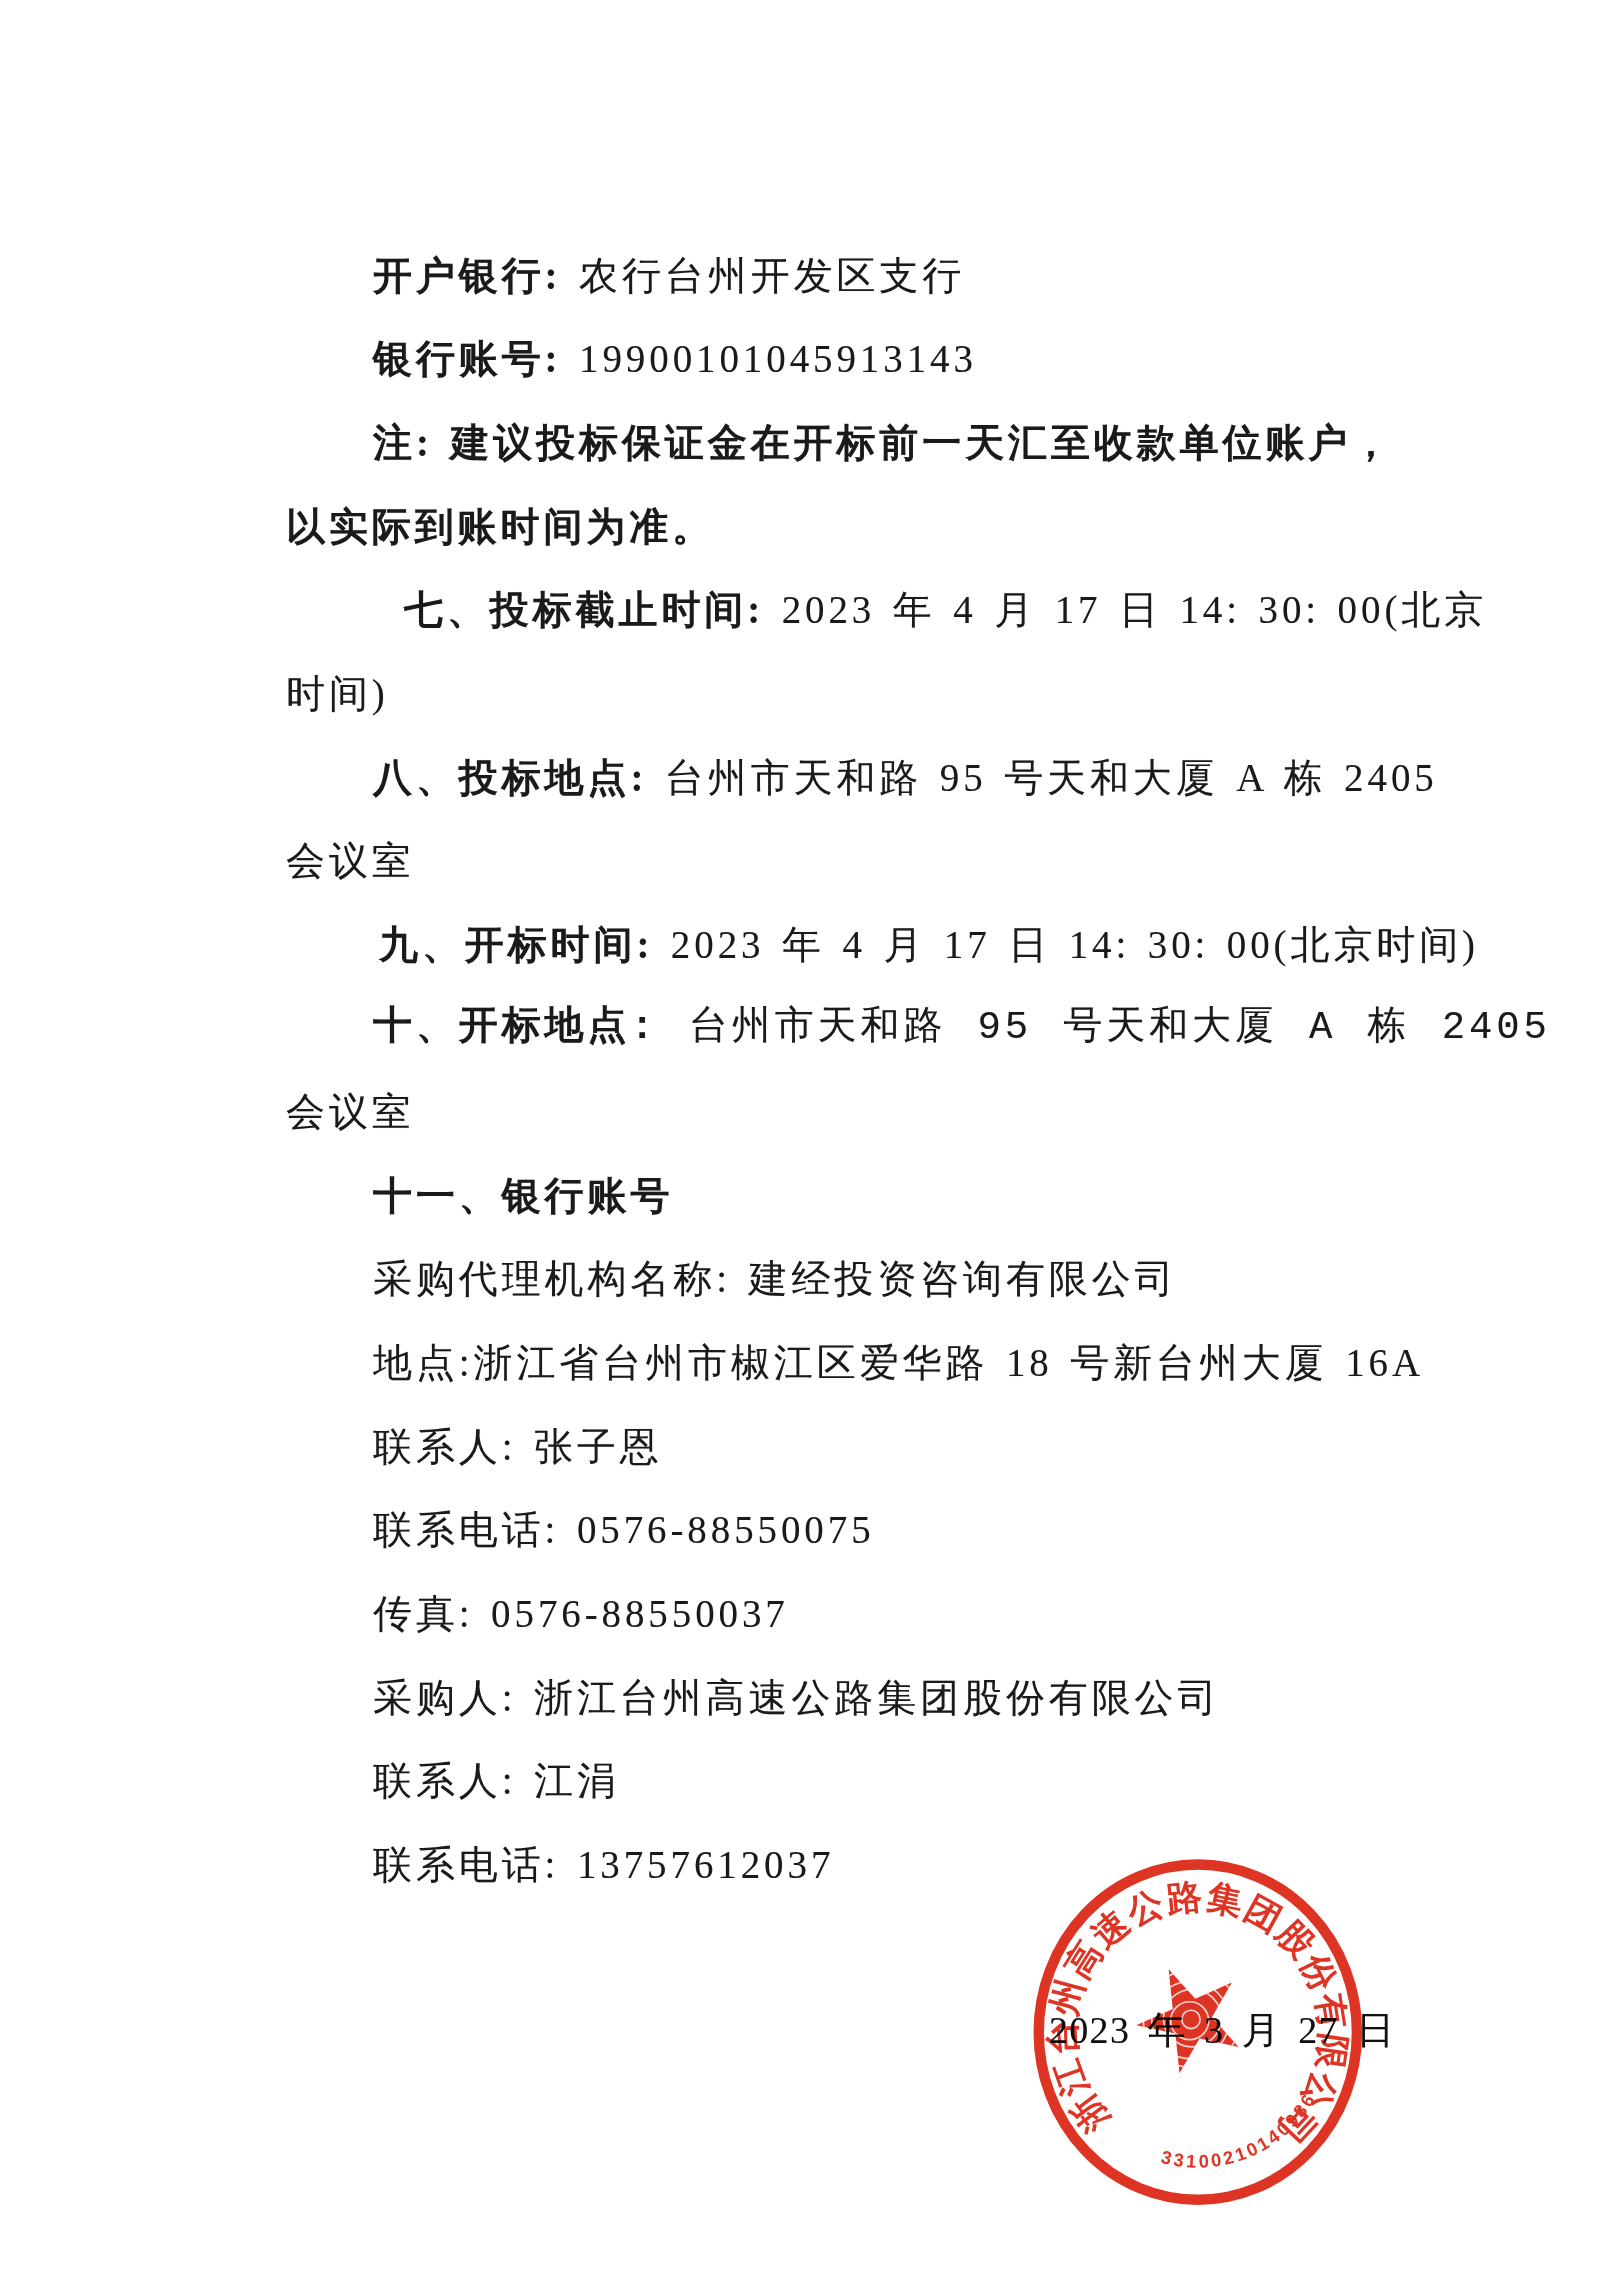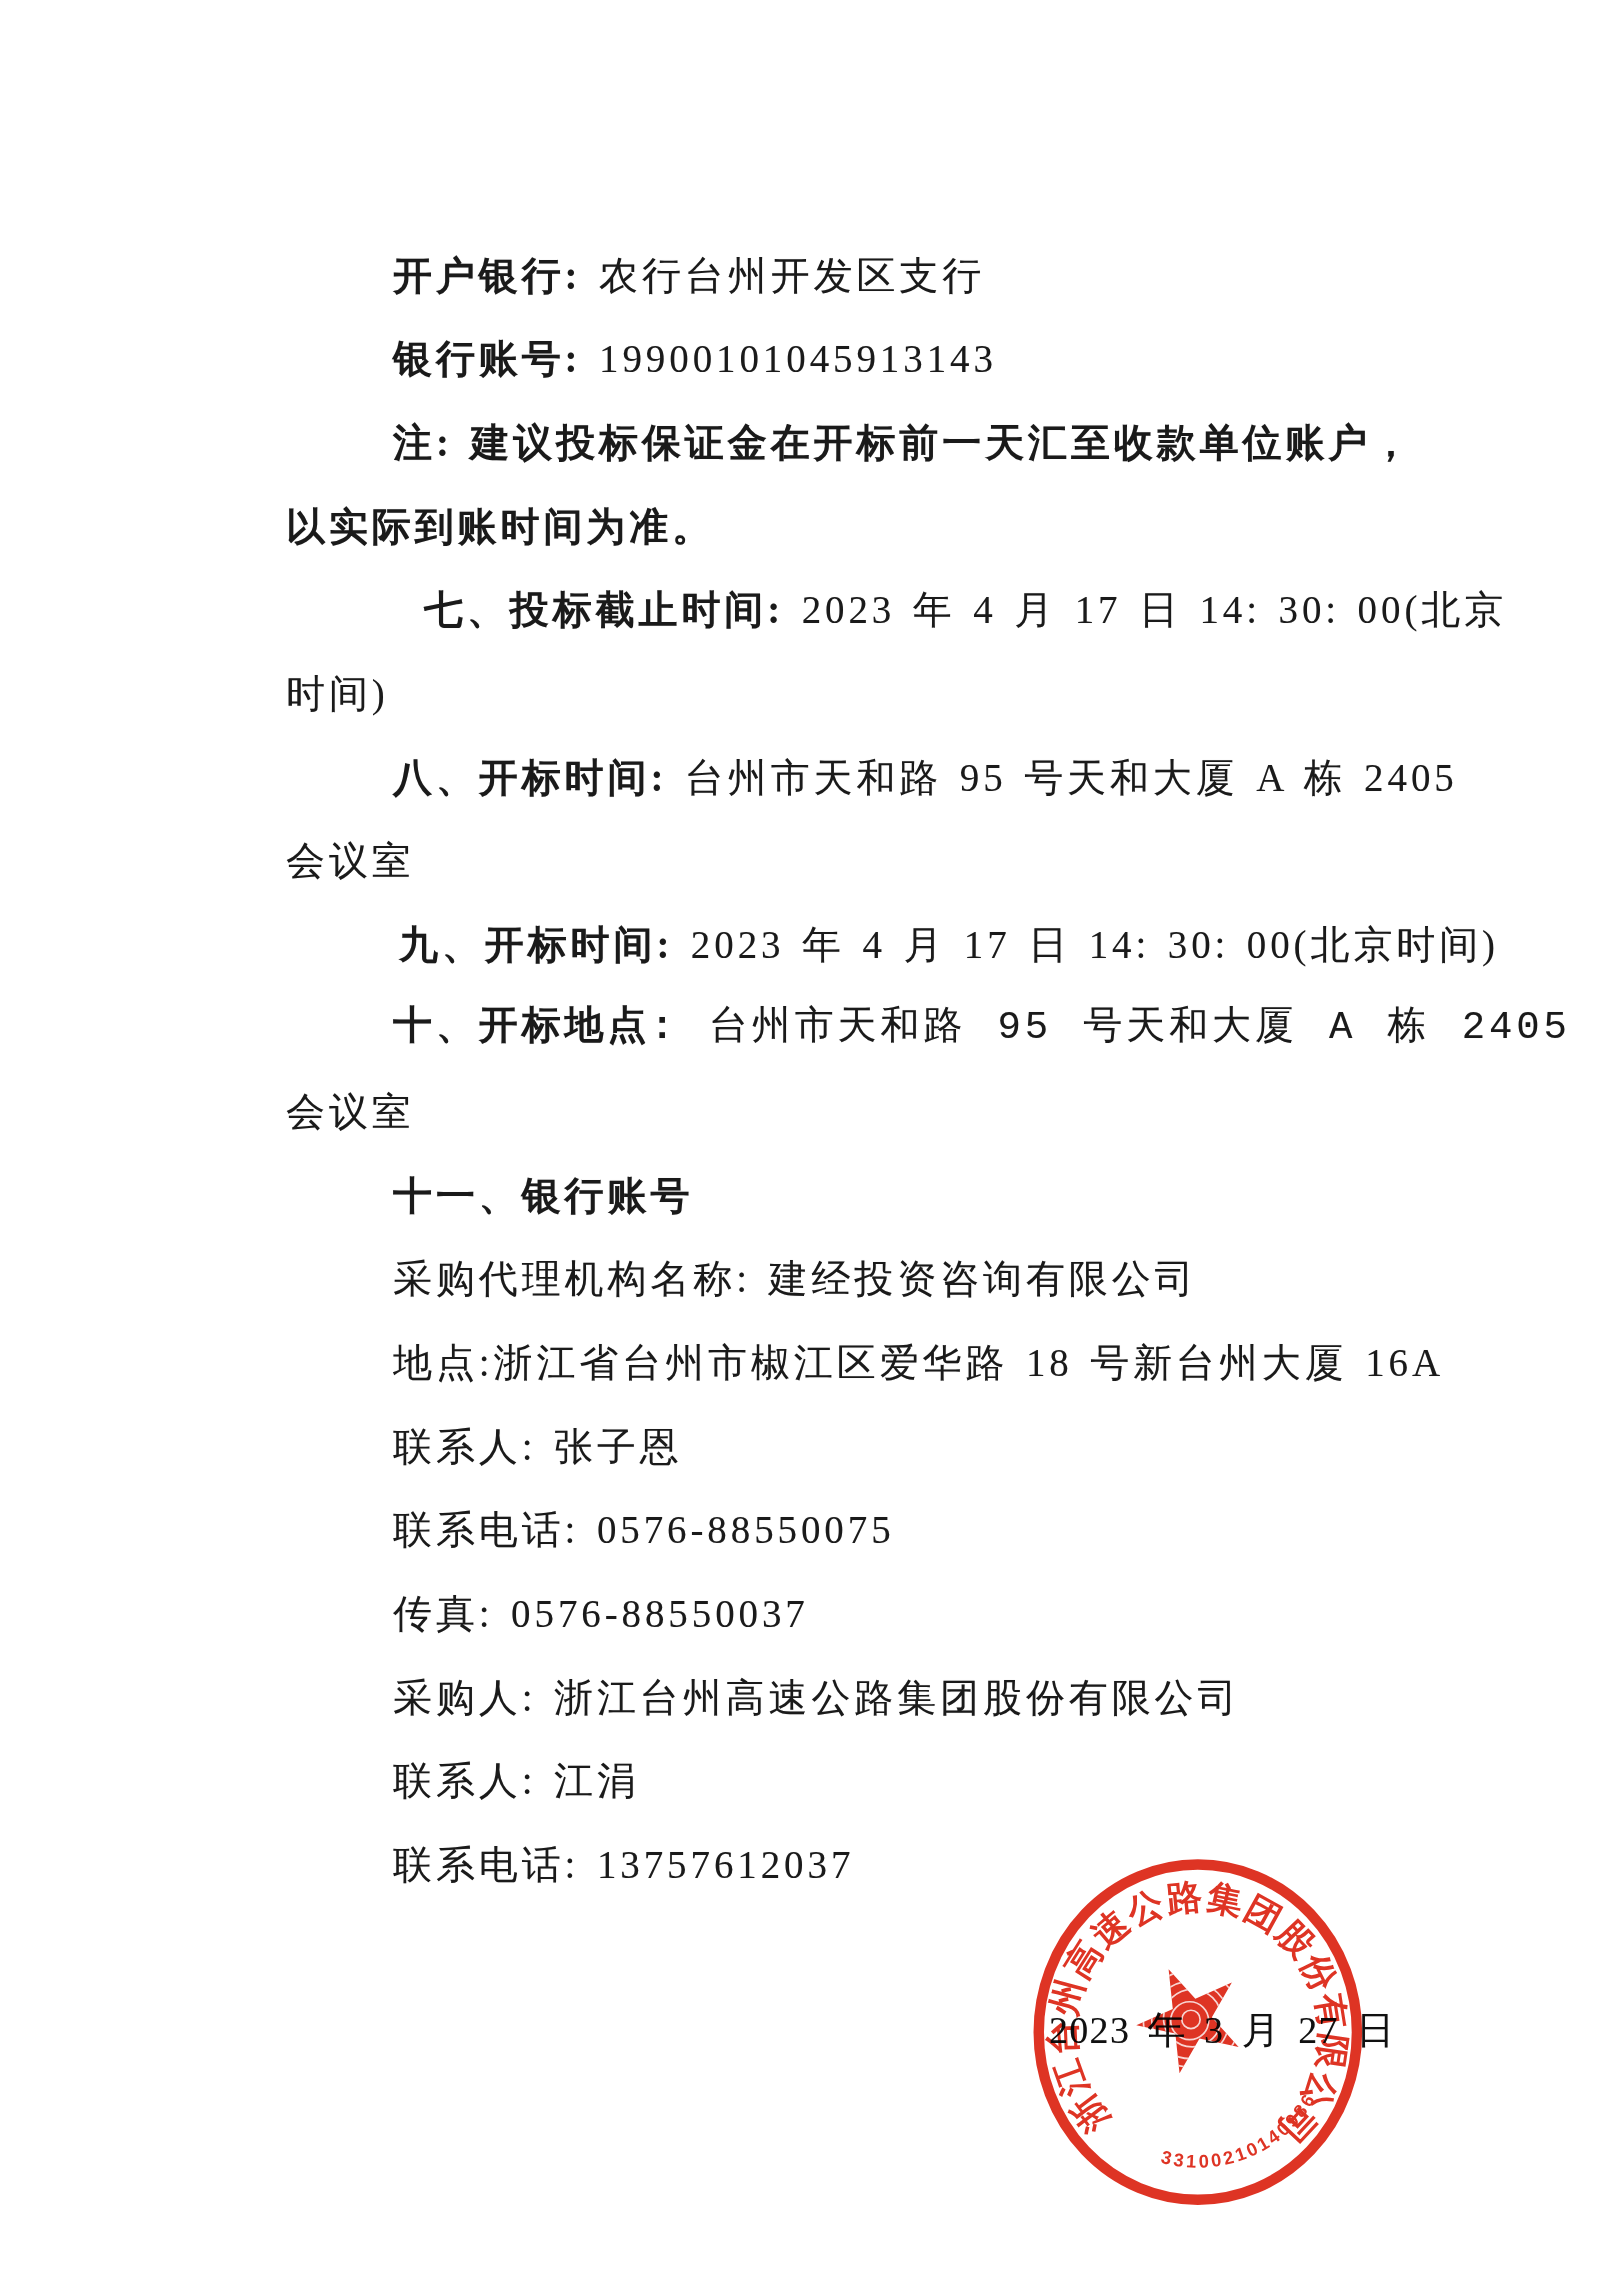--- a/index.html
+++ b/index.html
@@ -1,19 +1,19 @@
 <!DOCTYPE html>
 <html style="--stamp-red: #dd2b1b;font-size:10.5px"><head>
 <meta charset="utf-8">
 <style>
   html,body{margin:0;padding:0;background:#ffffff;}
   body{width:1616px;height:2295px;position:relative;overflow:hidden;
        font-family:"Liberation Serif","DejaVu Serif",serif;}
   .page{position:absolute;inset:0;background:#ffffff;}
-  .line{position:absolute;left:393px;font-size:39px;line-height:42px;
+  .line{position:absolute;left:373px;font-size:39px;line-height:42px;
         letter-spacing:3.9px;word-spacing:3.9px;color:#1a1a1a;white-space:nowrap;
         text-shadow:0 0 0.7px rgba(0,0,0,.28);}
   .line.hang{left:286px;}
   .line b{font-weight:700;}
   .line span{font-weight:400;}
   .date{position:absolute;left:1049px;top:2005px;font-size:38px;
         letter-spacing:1.3px;word-spacing:6.5px;color:#101010;white-space:nowrap;
         text-shadow:0 0 0.7px rgba(0,0,0,.3);z-index:1;}
   .stamp{position:absolute;left:1033px;top:1859px;z-index:2;
          mix-blend-mode:multiply;opacity:.96;}
@@ -30,21 +30,21 @@
 
 <div class="page">
 
   <div id="doc-lines">
       <div class="line" style="top: 255px;"><b>开户银行: </b><span>农行台州开发区支行</span></div>
       <div class="line" style="top: 338px;"><b>银行账号: </b><span>19900101045913143</span></div>
       <div class="line" style="top: 422px;"><b>注: 建议投标保证金在开标前一天汇至收款单位账户，</b></div>
       <div class="line hang" style="top: 506px; text-align: right;"><b>以实际到账时间为准。</b></div>
       <div class="line" style="top: 589px; margin-left: 31px;"><b>七、投标截止时间: </b><span>2023 年 4 月 17 日 14: 30: 00(北京</span></div>
       <div class="line hang" style="top: 673px;"><span>时间)</span></div>
-      <div class="line" style="top: 757px;"><b>八、开标时间: </b><span>台州市天和路 95 号天和大厦 A 栋 2405</span></div>
+      <div class="line" style="top: 757px;"><b>八、投标地点: </b><span>台州市天和路 95 号天和大厦 A 栋 2405</span></div>
       <div class="line hang" style="top: 840px;"><span>会议室</span></div>
       <div class="line" style="top: 924px; margin-left: 6px;"><b>九、开标时间: </b><span>2023 年 4 月 17 日 14: 30: 00(北京时间)</span></div>
       <div class="line" style="top: 1007px; font-family: Liberation Mono, monospace;"><b>十、开标地点: </b><span>台州市天和路 95 号天和大厦 A 栋 2405</span></div>
       <div class="line hang" style="top: 1091px;"><span>会议室</span></div>
       <div class="line" style="top: 1175px;"><b>十一、银行账号</b></div>
       <div class="line" style="top: 1258px;"><span>采购代理机构名称: 建经投资咨询有限公司</span></div>
       <div class="line" style="top: 1342px;"><span>地点:浙江省台州市椒江区爱华路 18 号新台州大厦 16A</span></div>
       <div class="line" style="top: 1426px;"><span>联系人: 张子恩</span></div>
       <div class="line" style="top: 1509px;"><span>联系电话: 0576-88550075</span></div>
       <div class="line" style="top: 1593px;"><span>传真: 0576-88550037</span></div>

